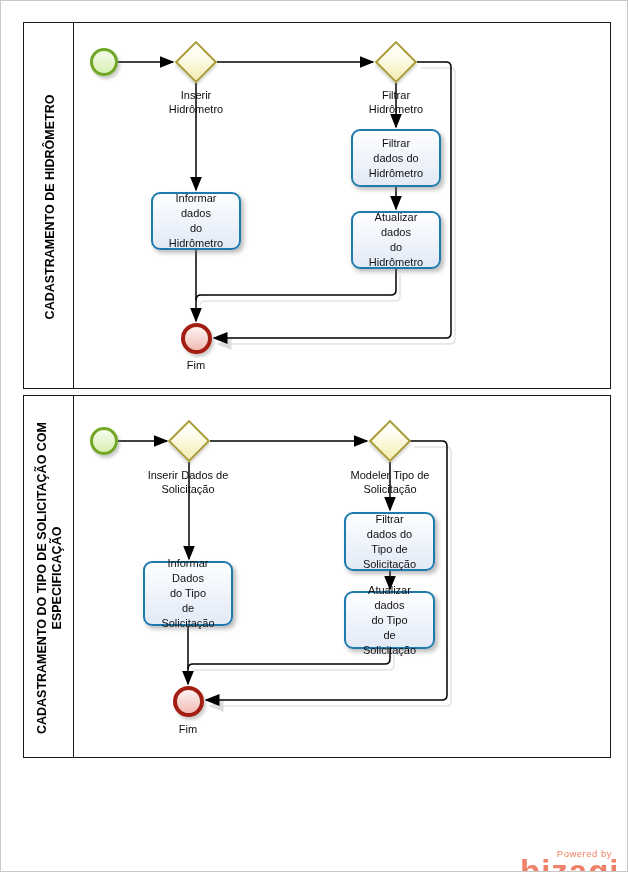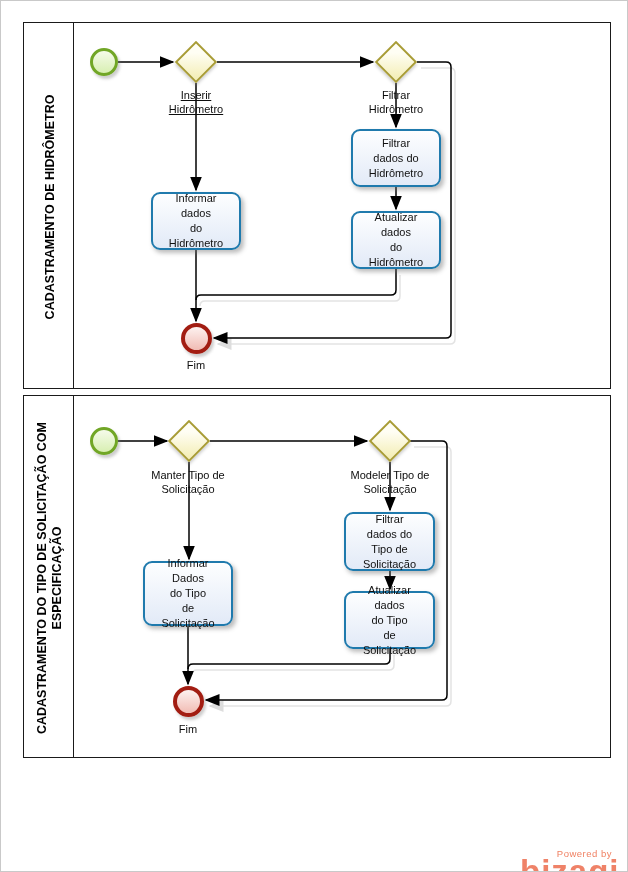--- a/index.html
+++ b/index.html
@@ -87,21 +87,21 @@
       <path d="M389,570 L389,588" marker-end="url(#arr)"></path>
       <path d="M187,625 L187,683" marker-end="url(#arr)"></path>
       <path d="M389,648 L389,658 Q389,663 384,663 L192,663 Q187,663 187,668"></path>
       <path d="M409,440 L441,440 Q446,440 446,445 L446,694 Q446,699 441,699 L205,699" marker-end="url(#arr)"></path>
     </g>
   </svg>
 
   <div class="event-start" style="left:89px;top:47px;"></div>
 
   <div class="gateway" style="left:180px;top:46px;"></div>
-  <div class="shape-label" style="left:145px;top:87px;width:100px;text-decoration:underline;">
+  <div class="shape-label" style="left:145px;top:87px;width:100px;">
     <span style="display:block">Inserir</span>
     <span style="display:block">Hidrômetro</span>
   </div>
 
   <div class="gateway" style="left:380px;top:46px;"></div>
   <div class="shape-label" style="left:345px;top:87px;width:100px;">
     <span style="display:block">Filtrar</span>
     <span style="display:block">Hidrômetro</span>
   </div>
 
@@ -123,21 +123,21 @@
     <span></span>
   </div>
 
   <div class="event-end" style="left:180px;top:322px;"></div>
   <div class="shape-label" style="left:165px;top:357px;width:60px;">Fim</div>
 
   <div class="event-start" style="left:89px;top:426px;"></div>
 
   <div class="gateway" style="left:173px;top:425px;"></div>
   <div class="shape-label" style="left:137px;top:467px;width:100px;">
-    <span style="display:block">Manter Tipo de</span>
+    <span style="display:block">Inserir Dados de</span>
     <span style="display:block">Solicitação</span>
   </div>
 
   <div class="gateway" style="left:374px;top:425px;"></div>
   <div class="shape-label" style="left:339px;top:467px;width:100px;">
     <span style="display:block">Modeler Tipo de</span>
     <span style="display:block">Solicitação</span>
   </div>
 
   <div class="task" style="left:142px;top:560px;width:90px;height:65px;">

